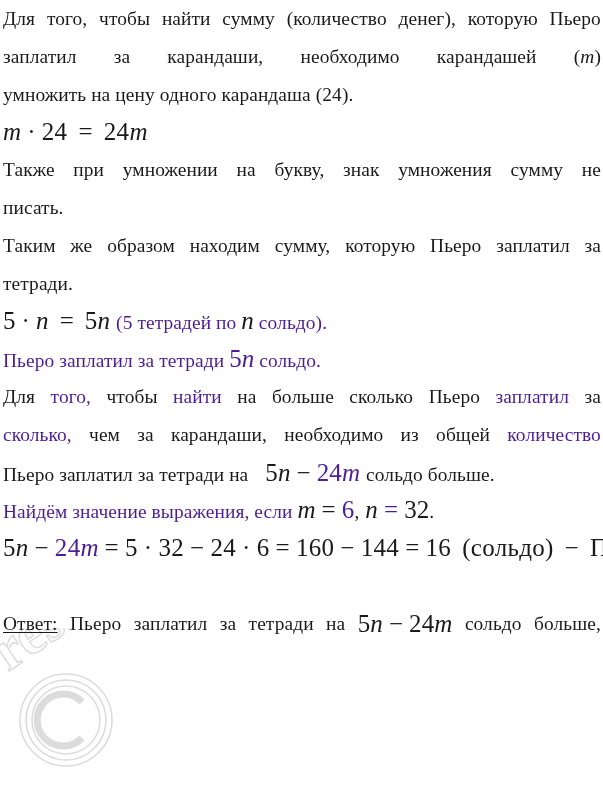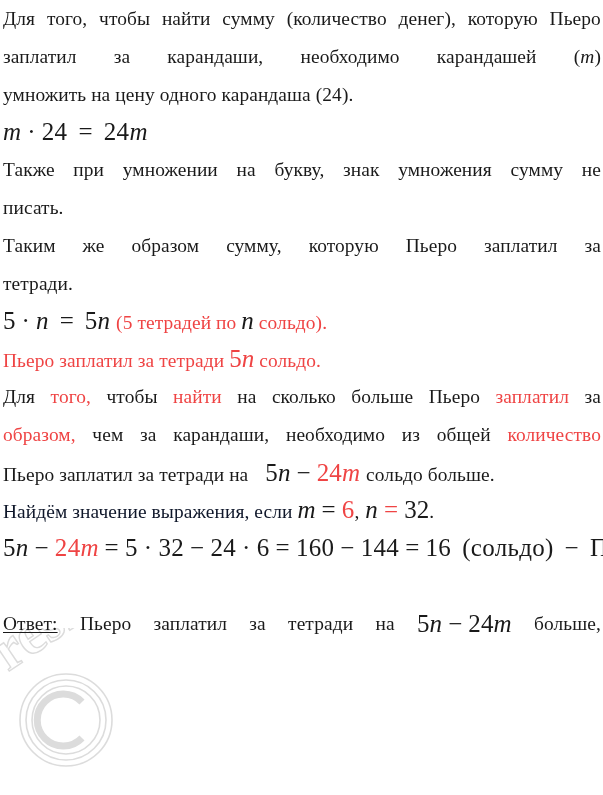--- a/index.html
+++ b/index.html
@@ -62,22 +62,22 @@
 
   
   .mv { font-style: italic; font-family: "Liberation Serif","DejaVu Serif",serif; }
   .mn { font-style: normal; font-family: "Liberation Serif","DejaVu Serif",serif; }
   .math { font-size: 25px; }
   .math .mn { letter-spacing: 0.3px; }
 
   .u { text-decoration: underline; text-underline-offset: 2px; }
 
   
-  .fade  { color: #ef4444; }
-  .fade2 { color: #0f172a; }
+  .fade  { color: #4c1d95; }
+  .fade2 { color: #4c1d95; }
 
   .sp { display: inline-block; width: 6px; }
   .sp2 { display: inline-block; width: 11px; }
 </style>
 </head>
 <body>
 
 <div id="page">
 
   <div id="watermark">
@@ -134,20 +134,21 @@
       <span class="w">не</span>
     </div>
 
     <div class="line norm">писать.</div>
 
 
     <div class="line just">
       <span class="w">Таким</span>
       <span class="w">же</span>
       <span class="w">образом</span>
+      <span class="w">находим</span>
       <span class="w">сумму,</span>
       <span class="w">которую</span>
       <span class="w">Пьеро</span>
       <span class="w">заплатил</span>
       <span class="w">за</span>
     </div>
 
     <div class="line norm">тетради.</div>
 
     <div class="line norm">
@@ -157,29 +158,29 @@
     <div class="line norm fade">
       <span>Пьеро заплатил за тетради </span><span class="mn math">5</span><span class="mv math">n</span><span> сольдо.</span>
     </div>
 
     <div class="line just">
       <span class="w">Для</span>
       <span class="w fade">того,</span>
       <span class="w">чтобы</span>
       <span class="w fade">найти</span>
       <span class="w">на</span>
+      <span class="w">больше</span>
       <span class="w">сколько</span>
-      <span class="w">больше</span>
       <span class="w">Пьеро</span>
       <span class="w fade">заплатил</span>
       <span class="w">за</span>
     </div>
 
     <div class="line just">
-      <span class="w fade">образом,</span>
+      <span class="w fade">сколько,</span>
       <span class="w">чем</span>
       <span class="w">за</span>
       <span class="w">карандаши,</span>
       <span class="w">необходимо</span>
       <span class="w">из</span>
       <span class="w">общей</span>
       <span class="w fade">количество</span>
     </div>
 
 
@@ -199,20 +200,21 @@
     <div class="line norm">&nbsp;</div>
 
     <div class="line just">
       <span class="w u">Ответ:</span>
       <span class="w">Пьеро</span>
       <span class="w">заплатил</span>
       <span class="w">за</span>
       <span class="w">тетради</span>
       <span class="w">на</span>
       <span class="w"><span class="mn math">5</span><span class="mv math">n</span><span class="sp"></span><span class="mn math">−</span><span class="sp"></span><span class="mn math">24</span><span class="mv math">m</span></span>
+      <span class="w">сольдо</span>
       <span class="w">больше,</span>
     </div>
 
     <div class="line norm">
       <span class="sp"></span><span class="sp"></span><span class="sp"></span><span class="sp"></span><span class="sp"></span><span class="sp"></span>
     </div>
 
   </div>
 </div>
 

